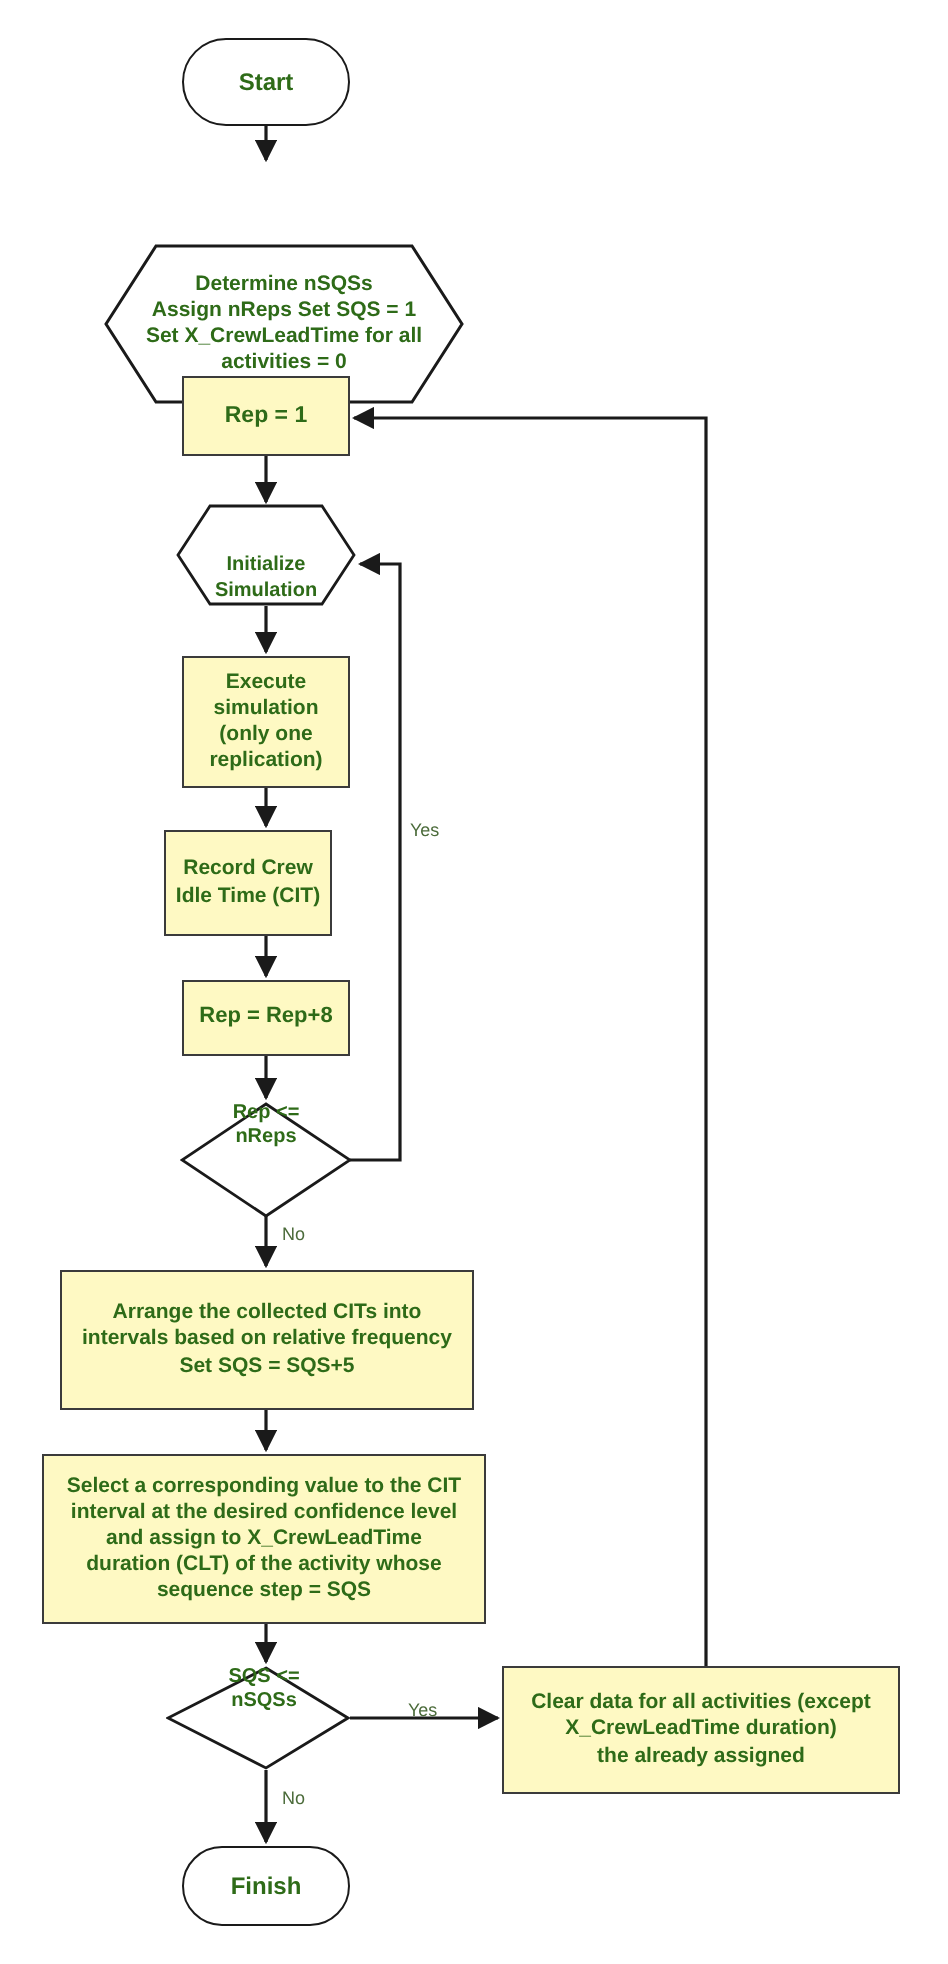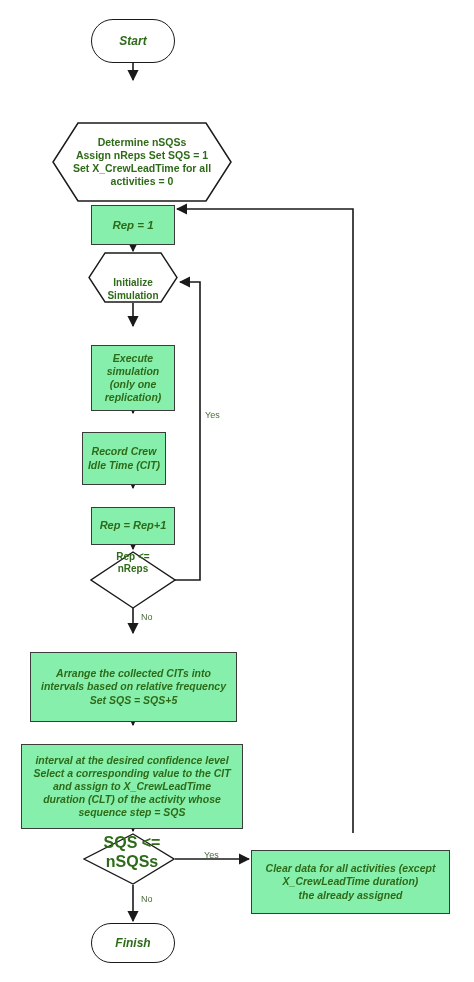--- a/index.html
+++ b/index.html
@@ -27,25 +27,24 @@
     position: absolute;
     box-sizing: border-box;
     display: flex;
     align-items: center;
     justify-content: center;
     text-align: center;
     color: #2e6b18;
     font-weight: bold;
     line-height: 1.25;
   }
-  .node .lbl { display: block; padding: 0 4px; font-style: italic; }
+  .node .lbl { display: block; padding: 0 4px; }
   .rect {
     border: 1.4px solid #3b3b3b;
-    background: #86efac;
-    margin-top: 17px;
+    background: #fef9c3;
   }
   .terminator {
     border: 1.7px solid #1a1a1a;
     background: #ffffff;
     border-radius: 22px;
   }
   .hexwrap {
     position: absolute;
   }
   .hexwrap svg { position: absolute; left: 0; top: 0; }
@@ -169,21 +168,21 @@
   </div>
 
   <div class="node rect" style="left:82px; top:415px; width:84px; height:53px; font-size:10.5px;">
     <div class="lbl">
       <div>Record Crew</div>
       <div>Idle Time (CIT)</div>
     </div>
   </div>
 
   <div class="node rect" style="left:91px; top:490px; width:84px; height:38px; font-size:11px;">
-    <span class="lbl">Rep = Rep+1</span>
+    <span class="lbl">Rep = Rep+8</span>
   </div>
 
   <div class="diamondwrap" style="left:90px; top:551px; width:86px; height:58px;">
     <svg width="86" height="58" viewBox="0 0 86 58" xmlns="http://www.w3.org/2000/svg">
       <polygon points="43,1 85,29 43,57 1,29" fill="#ffffff" stroke="#1a1a1a" stroke-width="1.4"></polygon>
     </svg>
     <div class="dtext" style="font-size:10px;">
       <div>
         <div>Rep &lt;=</div>
         <div>nReps</div>
@@ -194,33 +193,33 @@
   <div class="node rect" style="left:30px; top:635px; width:207px; height:70px; font-size:10.5px;">
     <div class="lbl">
       <div>Arrange the collected CITs into</div>
       <div>intervals based on relative frequency</div>
       <div>Set SQS = SQS+5</div>
     </div>
   </div>
 
   <div class="node rect" style="left:21px; top:727px; width:222px; height:85px; font-size:10.5px;">
     <div class="lbl">
+      <div>Select a corresponding value to the CIT</div>
       <div>interval at the desired confidence level</div>
-      <div>Select a corresponding value to the CIT</div>
       <div>and assign to X_CrewLeadTime</div>
       <div>duration (CLT) of the activity  whose</div>
       <div>sequence step = SQS</div>
     </div>
   </div>
 
   <div class="diamondwrap" style="left:83px; top:833px; width:92px; height:52px;">
     <svg width="92" height="52" viewBox="0 0 92 52" xmlns="http://www.w3.org/2000/svg">
       <polygon points="50,1 91,26 50,51 1,26" fill="#ffffff" stroke="#1a1a1a" stroke-width="1.4"></polygon>
     </svg>
-    <div class="dtext" style="font-size:16px;">
+    <div class="dtext" style="font-size:10px;">
       <div style="transform: translateX(3px);">
         <div>SQS &lt;=</div>
         <div>nSQSs</div>
       </div>
     </div>
   </div>
 
   <div class="node rect" style="left:251px; top:833px; width:199px; height:64px; font-size:10.5px;">
     <div class="lbl">
       <div>Clear data for all activities (except</div>

